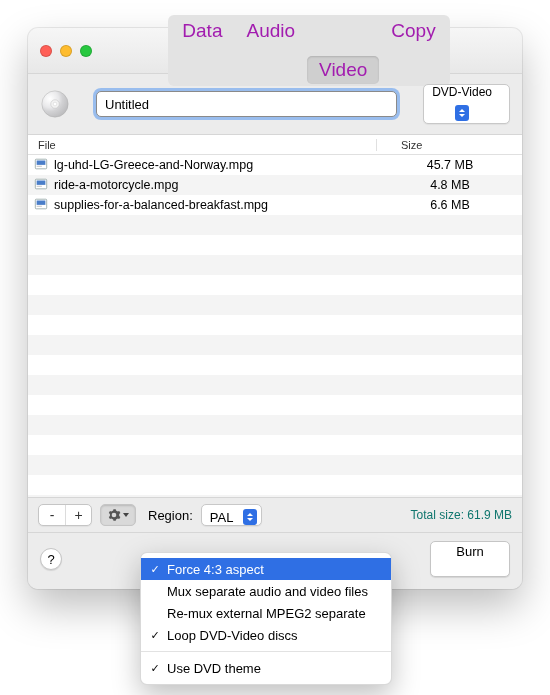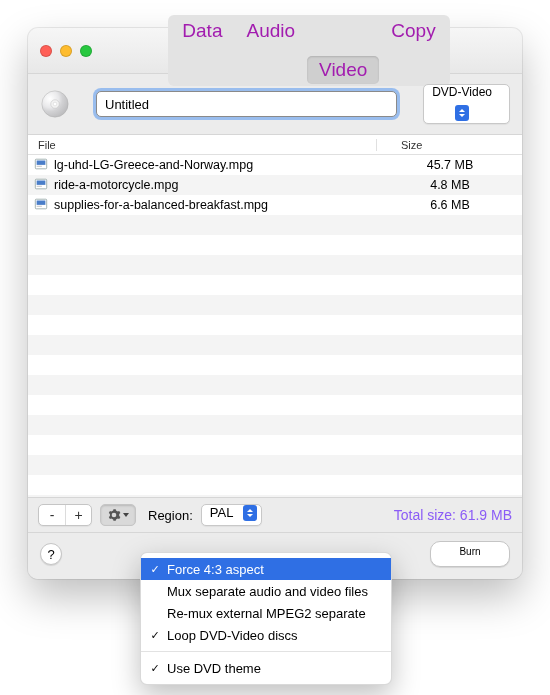--- a/index.html
+++ b/index.html
@@ -195,34 +195,34 @@
   }
   .gear-btn svg { width: 14px; height: 14px; }
   .gear-btn .caret {
     width:0;height:0;
     border-left:3px solid transparent;
     border-right:3px solid transparent;
     border-top:4px solid #444;
   }
   .region-label { font-size: 13px; margin-left: 4px; }
   .region-select {
-    display: flex; align-items: flex-start;
+    display: flex; align-items: flex-end;
     height: 22px;
     background: #fff;
     border: 1px solid #c8c8c8;
     border-radius: 5px;
     padding: 0 4px 0 8px;
     font-size: 13px;
     gap: 10px;
     box-shadow: 0 1px 1px rgba(0,0,0,0.05);
   }
   .total-size {
     margin-left: auto;
-    font-size: 14px;
-    color: #8b5cf6;
+    font-size: 12px;
+    color: #0f766e;
   }
 
   .footer {
     display: flex;
     align-items: center;
     padding: 8px 12px 12px;
     gap: 12px;
     background: #ececec;
     border-bottom-left-radius: 10px;
     border-bottom-right-radius: 10px;
@@ -231,25 +231,25 @@
     width: 22px; height: 22px;
     border-radius: 50%;
     border: 1px solid #c5c5c5;
     background: #fff;
     font-size: 13px;
     display: flex; align-items: center; justify-content: center;
     box-shadow: 0 1px 1px rgba(0,0,0,0.1);
   }
   .burn-btn {
     margin-left: auto;
-    width: 80px; height: 26px;
-    border-radius: 10px;
+    width: 80px; height: 36px;
+    border-radius: 5px;
     border: 1px solid #c5c5c5;
     background: #fff;
-    font-size: 10px;
+    font-size: 13px;
     box-shadow: 0 1px 1px rgba(0,0,0,0.1);
     text-align: center;
     line-height: 20px;
   }
 
   .menu {
     position: absolute;
     left: 140px;
     top: 552px;
     width: 252px;

